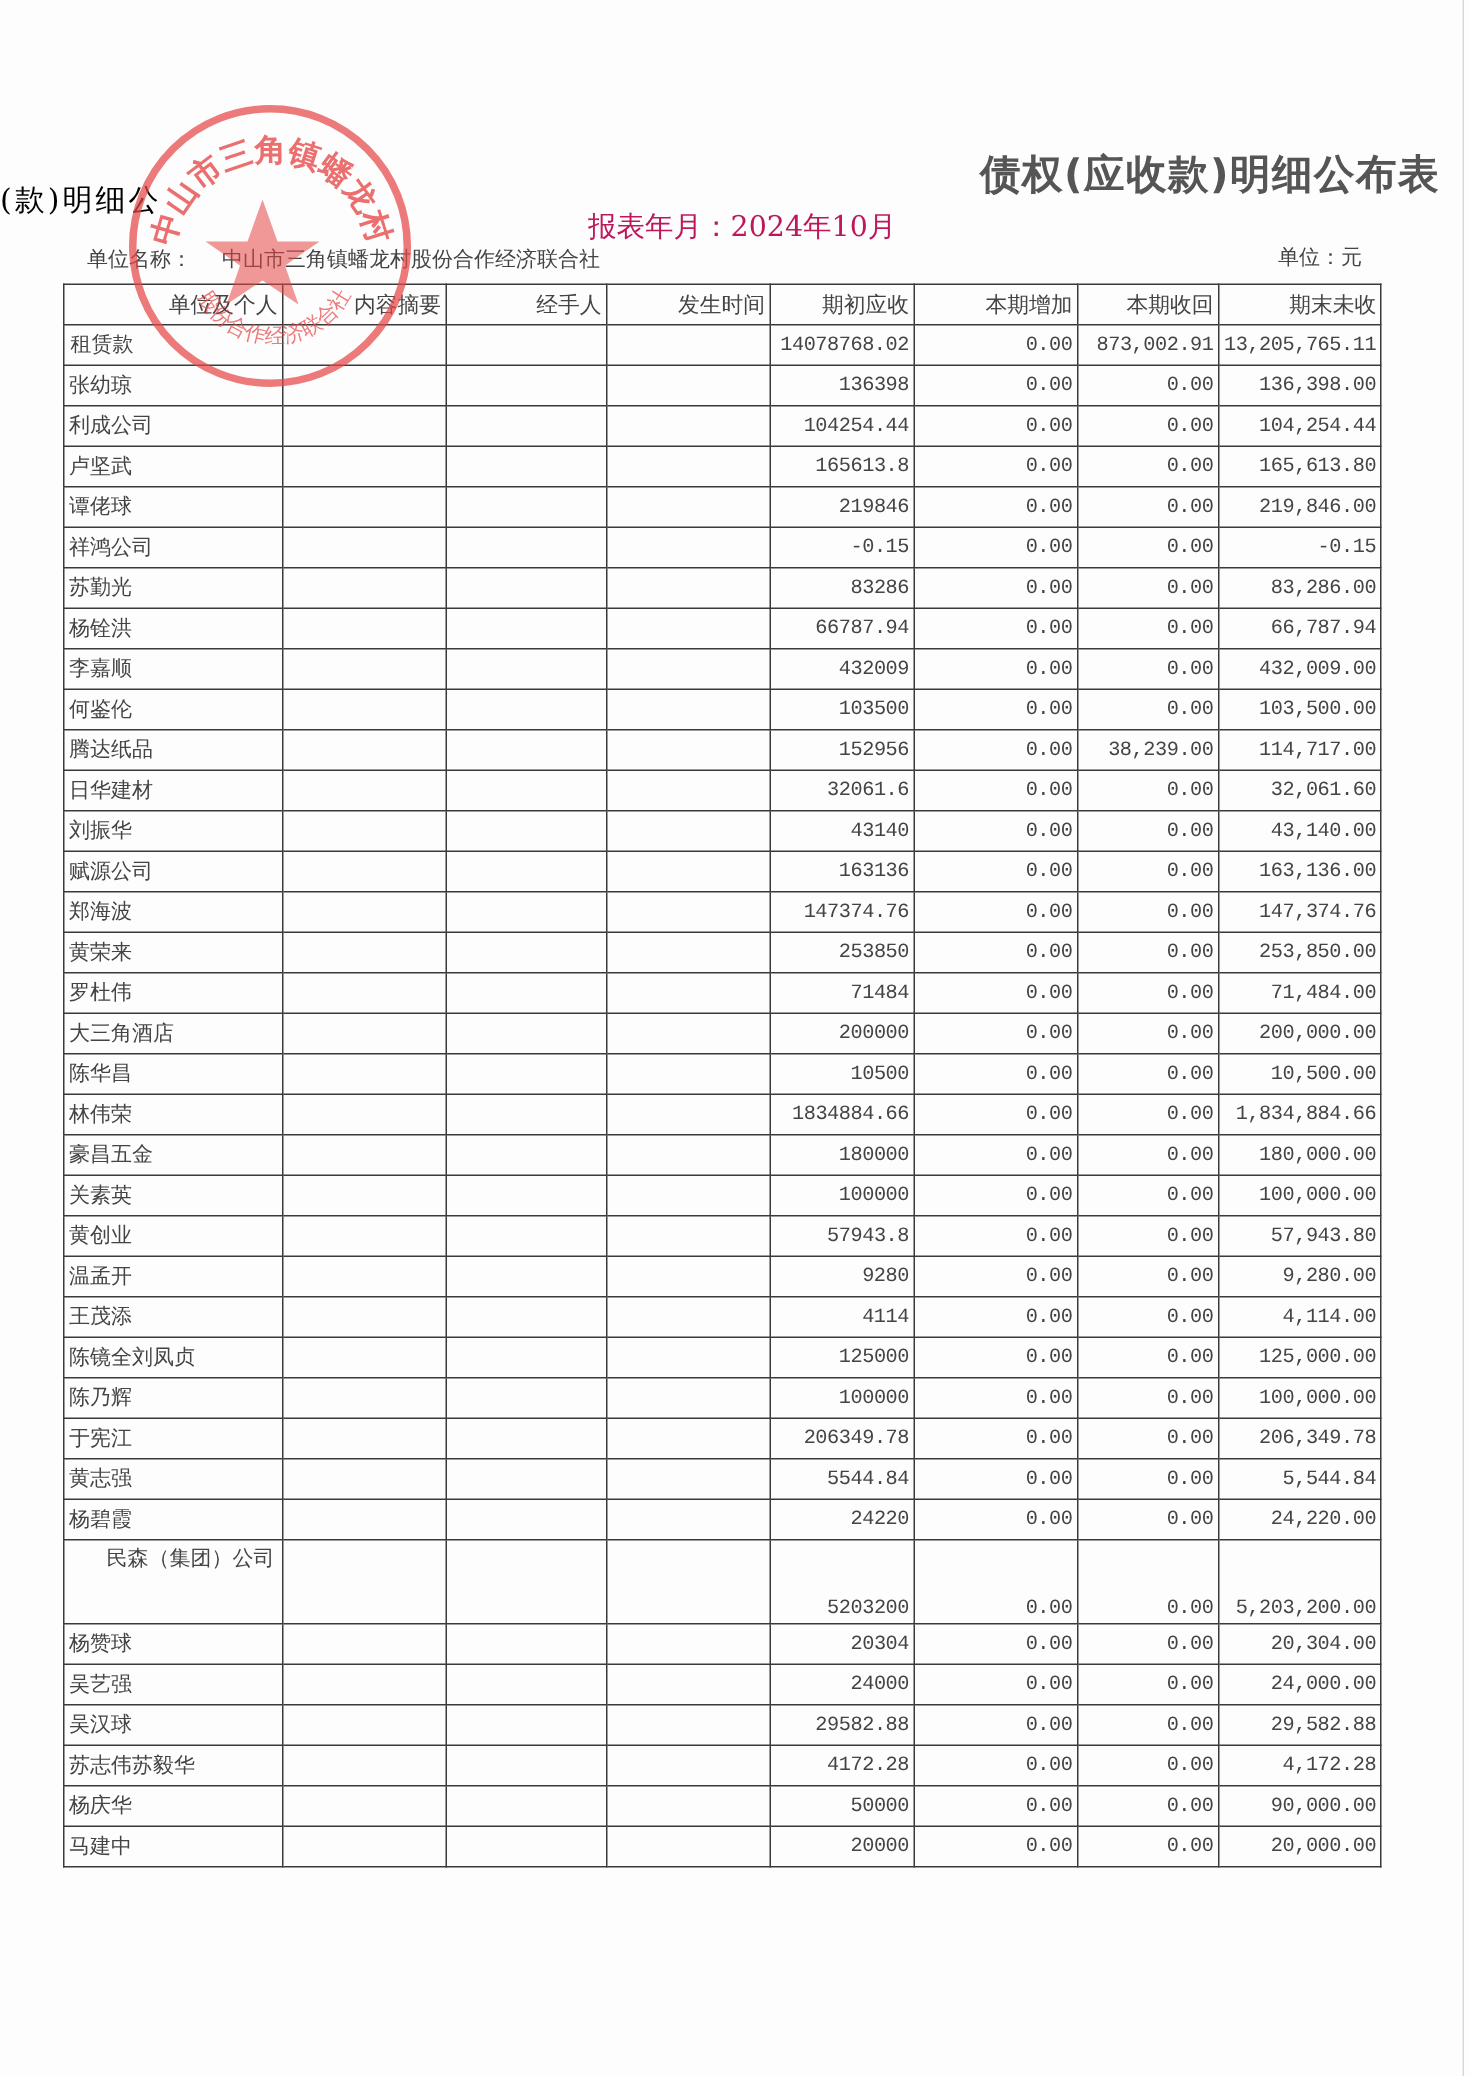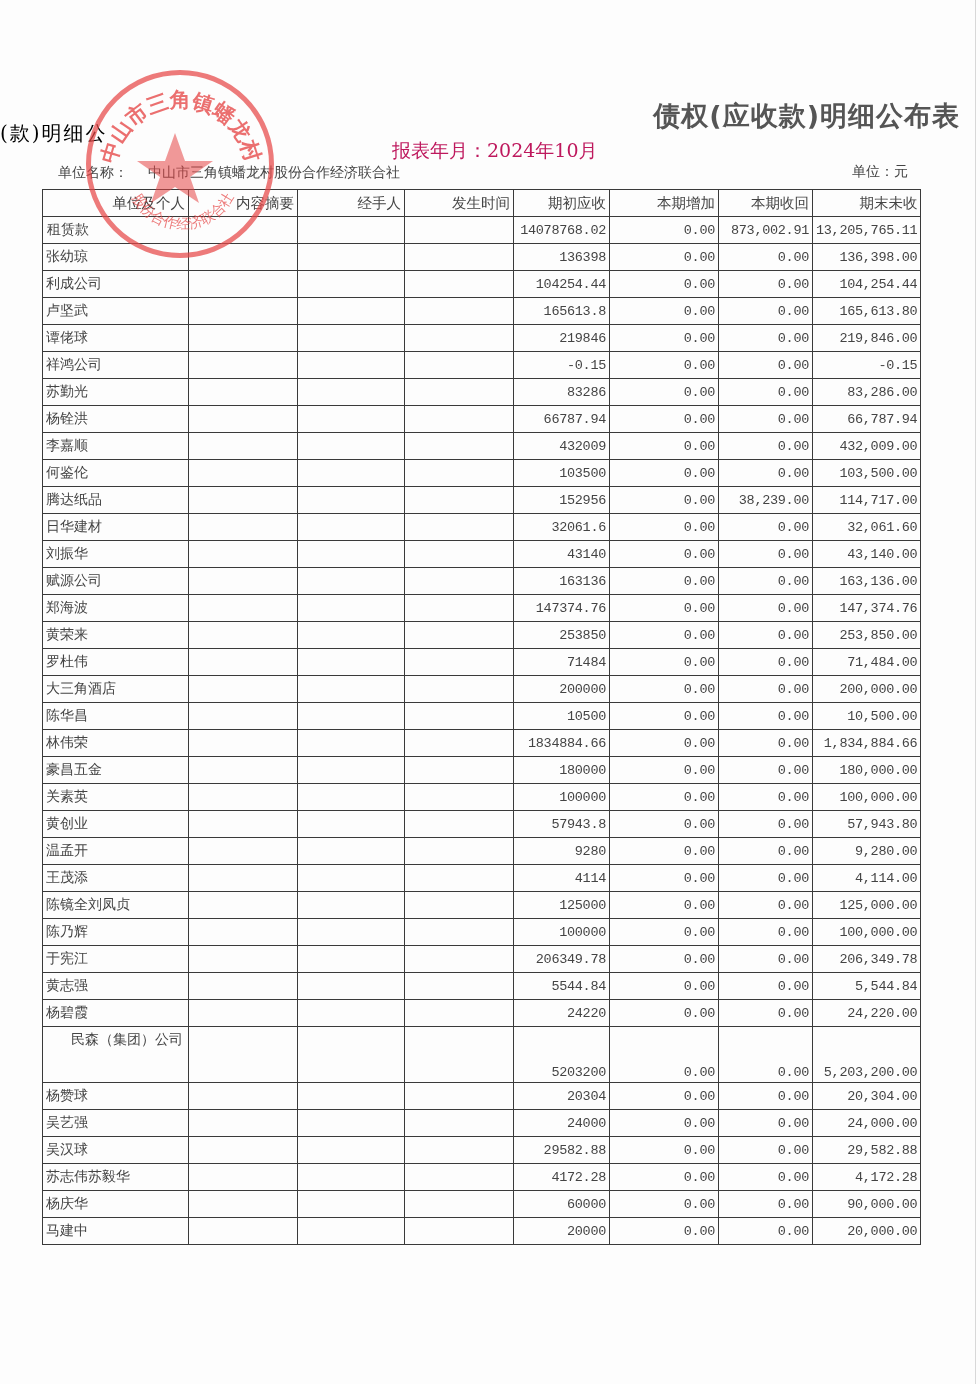--- a/index.html
+++ b/index.html
@@ -428,21 +428,21 @@
         <td class="num">4172.28</td>
         <td class="num">0.00</td>
         <td class="num">0.00</td>
         <td class="num">4,172.28</td>
       </tr>
       <tr>
         <td class="name">杨庆华</td>
         <td></td>
         <td></td>
         <td></td>
-        <td class="num">60000</td>
+        <td class="num">50000</td>
         <td class="num">0.00</td>
         <td class="num">0.00</td>
         <td class="num">90,000.00</td>
       </tr>
       <tr>
         <td class="name">马建中</td>
         <td></td>
         <td></td>
         <td></td>
         <td class="num">20000</td>

